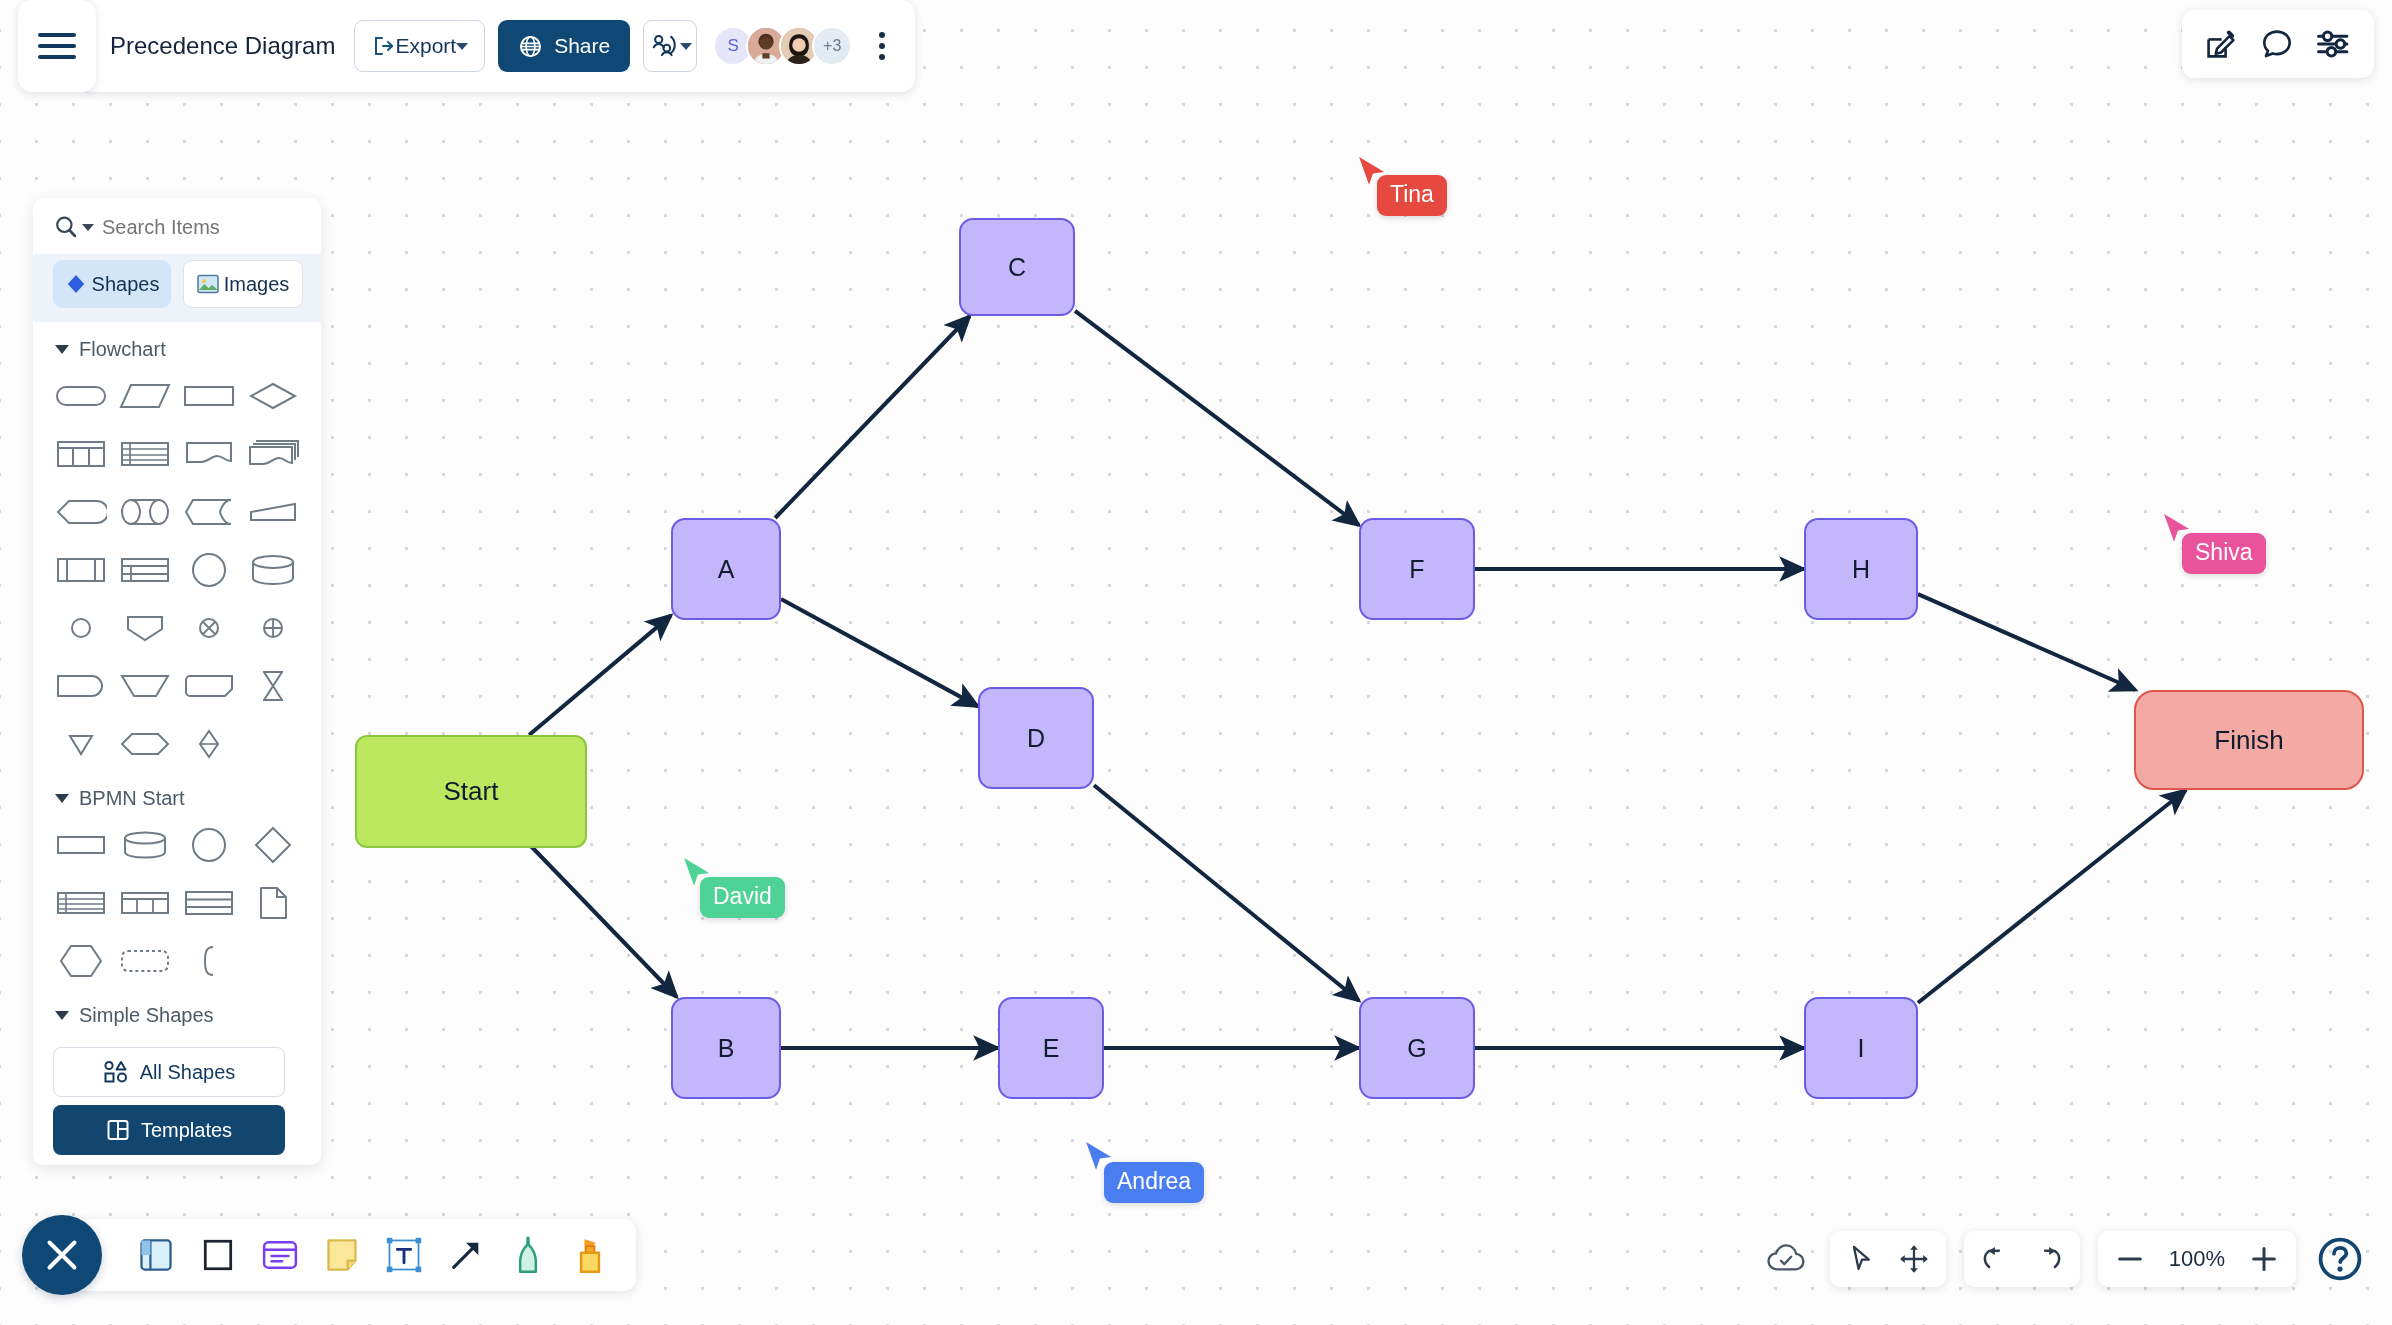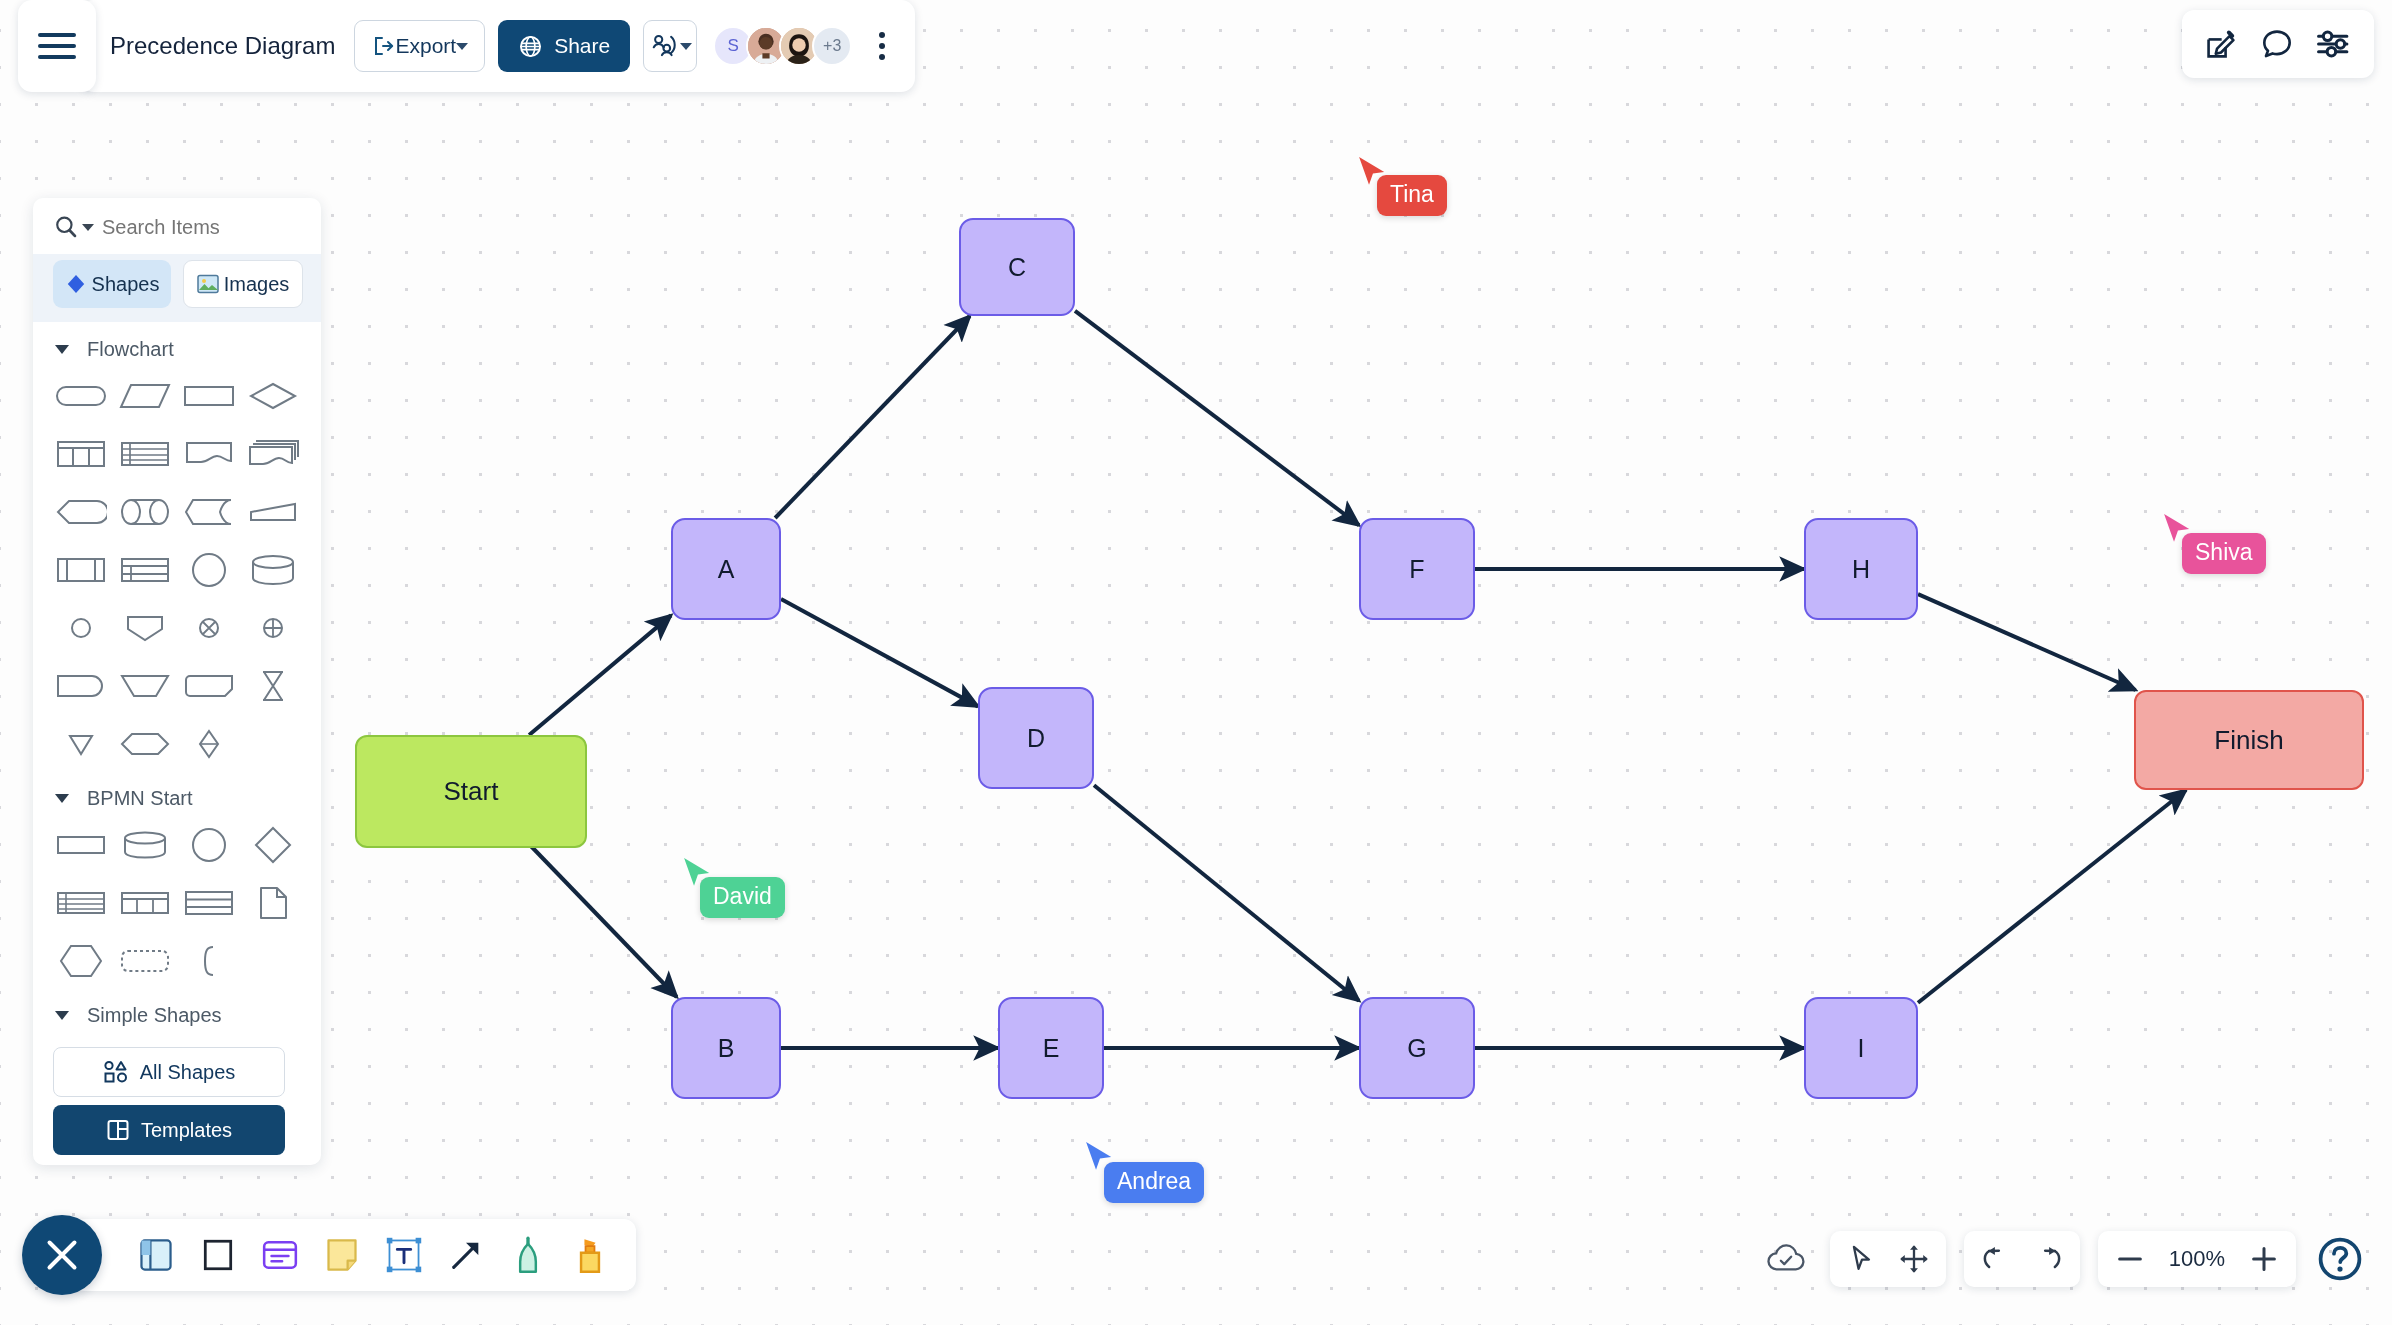--- a/index.html
+++ b/index.html
@@ -121,21 +121,21 @@
     background:#eef3f9;
   }
   .seg {
     flex:1; height:48px; border-radius:9px;
     display:flex;align-items:center;justify-content:center;gap:5px;
     font-size:20px; color:#15314f; cursor:pointer;
   }
   .seg.active { background:#d3e6f7; }
   .seg.inactive { background:#fff; border:1px solid #dde3ea; }
   .sec-head {
-    display:flex;align-items:center;gap:18px;
+    display:flex;align-items:center;gap:10px;
     padding: 16px 18px 12px 22px;
     font-size:20px;color:#4c5966;
   }
   .tri-down { width:0;height:0;border-left:7px solid transparent;border-right:7px solid transparent;border-top:9px solid #2c3c4d; }
   .shape-grid { display:grid; grid-template-columns: repeat(4, 1fr); row-gap: 12px; padding: 0 16px 4px 16px; }
   .shape-cell { height:46px; display:flex;align-items:center;justify-content:center; cursor:pointer; }
   .panel-btn {
     margin: 8px 36px 0 20px;
     height: 50px; border-radius: 8px;
     display:flex;align-items:center;justify-content:center;gap:11px;
@@ -179,21 +179,21 @@
   #diagram { position:absolute; left:0; top:0; width:2392px; height:1325px; z-index: 10; }
   .node {
     position:absolute;
     display:flex; align-items:center; justify-content:center;
     font-size: 25px; color:#111b2e;
     border-radius: 14px;
     z-index: 12;
   }
   .node.task { background:#c3b6fb; border:2.5px solid #6b5ce7; }
   .node.start { background:#bce860; border:2.5px solid #8cc63f; border-radius:12px; font-size:26px; }
-  .node.finish { background:#f3a9a4; border:2.5px solid #e0544b; border-radius:12px; font-size:26px; }
+  .node.finish { background:#f3a9a4; border:2.5px solid #e0544b; border-radius:20px; font-size:26px; }
 
   
   .cursor { position:absolute; z-index: 25; }
   .cur-label {
     position:absolute;
     border-radius: 9px; padding: 6px 13px 8px 13px;
     color:#fff; font-size:23px; white-space:nowrap;
     box-shadow: 0 2px 6px rgba(0,0,0,0.15);
   }
 </style>

